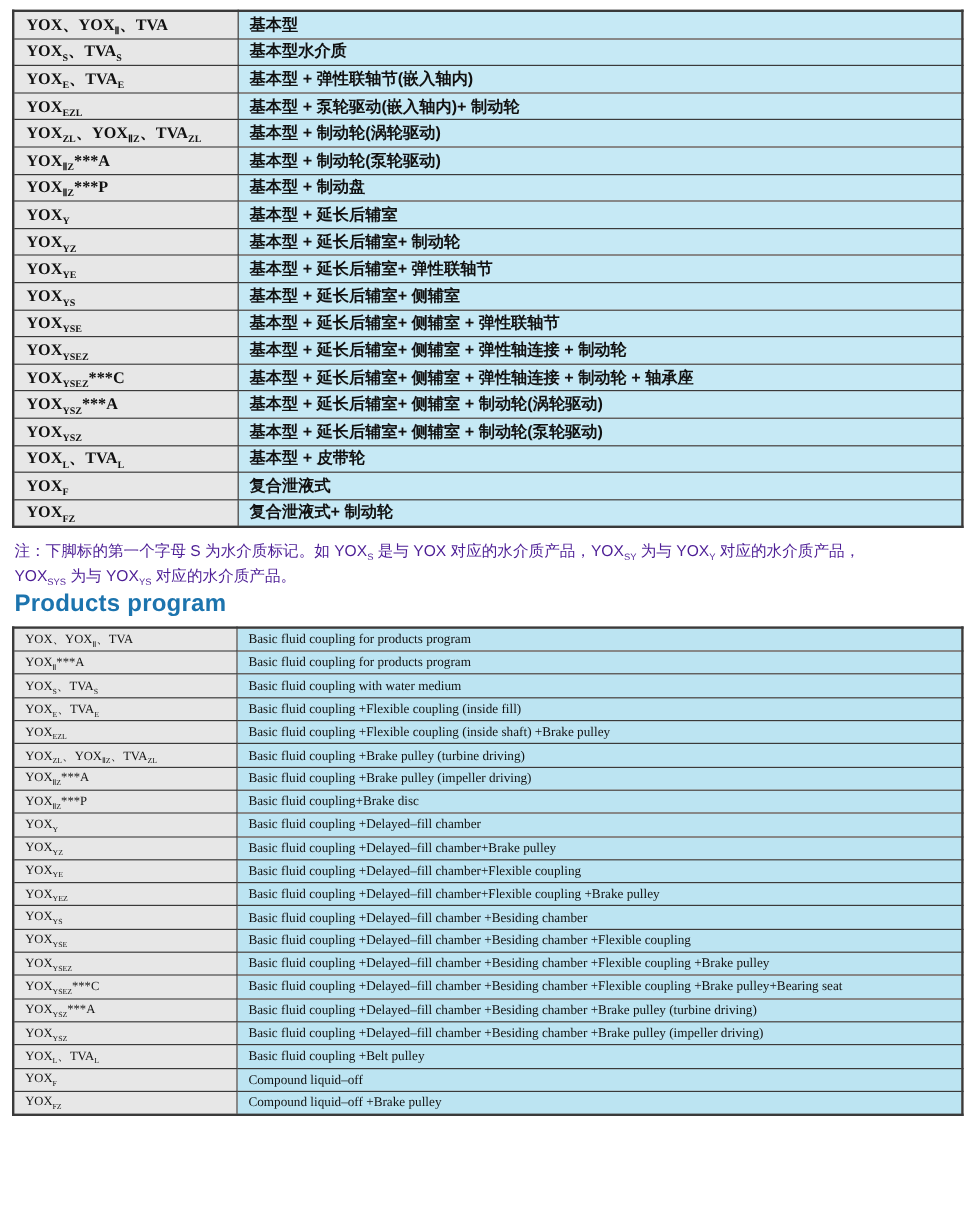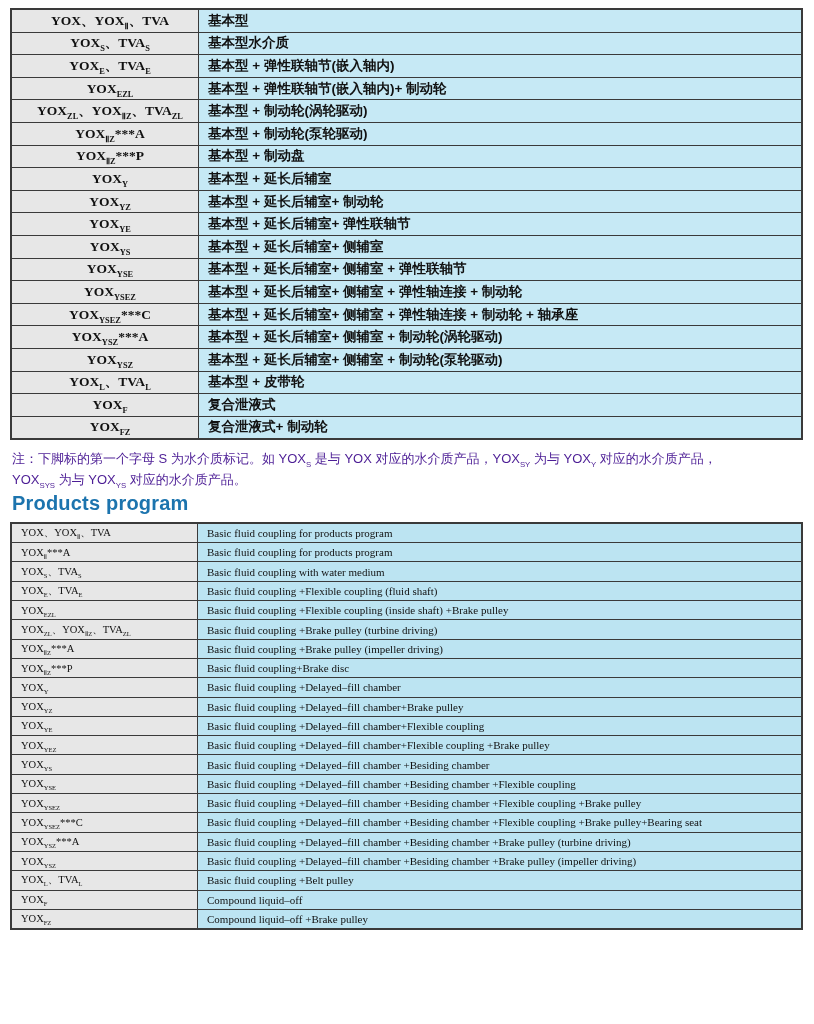--- a/index.html
+++ b/index.html
@@ -4,21 +4,21 @@
 <style>
   html,body{margin:0;padding:0;background:#ffffff;}
   body{width:814px;height:1024px;overflow:hidden;font-family:"Liberation Sans",sans-serif;color:#111;}
   .page{padding:8px 11px 0 10px;box-sizing:border-box;width:814px;}
   table{border-collapse:collapse;table-layout:fixed;width:793px;}
   table.tbl{border:2px solid var(--border-dark);}
   td{border:1px solid var(--border-dark);vertical-align:middle;overflow:hidden;white-space:nowrap;}
   sub{font-size:0.62em;line-height:0;}
   
   .tbl-cn td{height:21.6px;}
-  .tbl-cn td.model{width:176px;background:var(--cell-gray);font-family:"Liberation Serif",serif;font-weight:bold;font-size:13.5px;padding:0 0 0 10px;text-align:center;}
+  .tbl-cn td.model{width:176px;background:var(--cell-gray);font-family:"Liberation Serif",serif;font-weight:bold;font-size:13.5px;padding:0 0 0 10px;}
   .tbl-cn td.desc{background:var(--cell-blue);font-family:"Liberation Sans",sans-serif;font-weight:bold;font-size:13.5px;padding:0 0 0 9px;}
   
   .note{margin:9px 0 0 2px;font-size:13px;line-height:1.6;white-space:pre-line;color:#4c1d95;}
   .note sub{font-size:0.6em;}
   
   .heading{margin:1px 0 7px 2px;font-size:20px;font-weight:bold;color:var(--heading-blue);font-family:"Liberation Sans",sans-serif;letter-spacing:0.2px;}
   
   .tbl-en td{height:18.3px;font-family:"Liberation Serif",serif;}
   .tbl-en td.model{width:176px;background:var(--cell-gray);font-size:10.5px;padding:0 0 0 9px;}
   .tbl-en td.desc{background:var(--cell-blue-en);font-size:11px;padding:0 0 0 9px;}
@@ -36,21 +36,21 @@
         <tr>
           <td class="model">YOX<sub>S</sub>、TVA<sub>S</sub></td>
           <td class="desc">基本型水介质</td>
         </tr>
         <tr>
           <td class="model">YOX<sub>E</sub>、TVA<sub>E</sub></td>
           <td class="desc">基本型 + 弹性联轴节(嵌入轴内)</td>
         </tr>
         <tr>
           <td class="model">YOX<sub>EZL</sub></td>
-          <td class="desc">基本型 + 弹性联轴节(嵌入轴内)+ 制动轮</td>
+          <td class="desc">基本型 + 泵轮驱动(嵌入轴内)+ 制动轮</td>
         </tr>
         <tr>
           <td class="model">YOX<sub>ZL</sub>、YOX<sub>ⅡZ</sub>、TVA<sub>ZL</sub></td>
           <td class="desc">基本型 + 制动轮(涡轮驱动)</td>
         </tr>
         <tr>
           <td class="model">YOX<sub>ⅡZ</sub>***A</td>
           <td class="desc">基本型 + 制动轮(泵轮驱动)</td>
         </tr>
         <tr>
@@ -122,21 +122,21 @@
         <tr>
           <td class="model">YOX<sub>Ⅱ</sub>***A</td>
           <td class="desc">Basic fluid coupling for products program</td>
         </tr>
         <tr>
           <td class="model">YOX<sub>S</sub>、TVA<sub>S</sub></td>
           <td class="desc">Basic fluid coupling with water medium</td>
         </tr>
         <tr>
           <td class="model">YOX<sub>E</sub>、TVA<sub>E</sub></td>
-          <td class="desc">Basic fluid coupling +Flexible coupling (fluid shaft)</td>
+          <td class="desc">Basic fluid coupling +Flexible coupling (inside fill)</td>
         </tr>
         <tr>
           <td class="model">YOX<sub>EZL</sub></td>
           <td class="desc">Basic fluid coupling +Flexible coupling (inside shaft) +Brake pulley</td>
         </tr>
         <tr>
           <td class="model">YOX<sub>ZL</sub>、YOX<sub>ⅡZ</sub>、TVA<sub>ZL</sub></td>
           <td class="desc">Basic fluid coupling +Brake pulley (turbine driving)</td>
         </tr>
         <tr>

